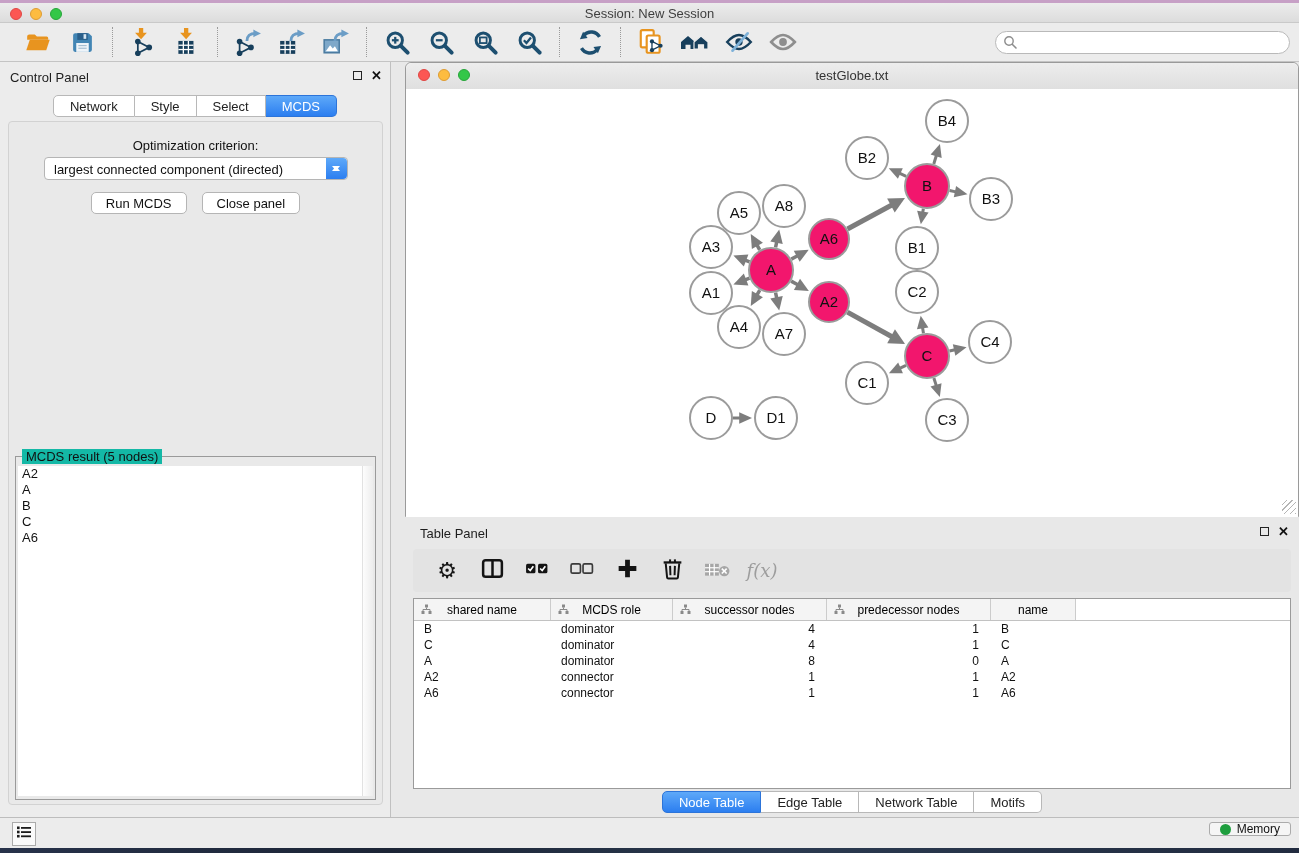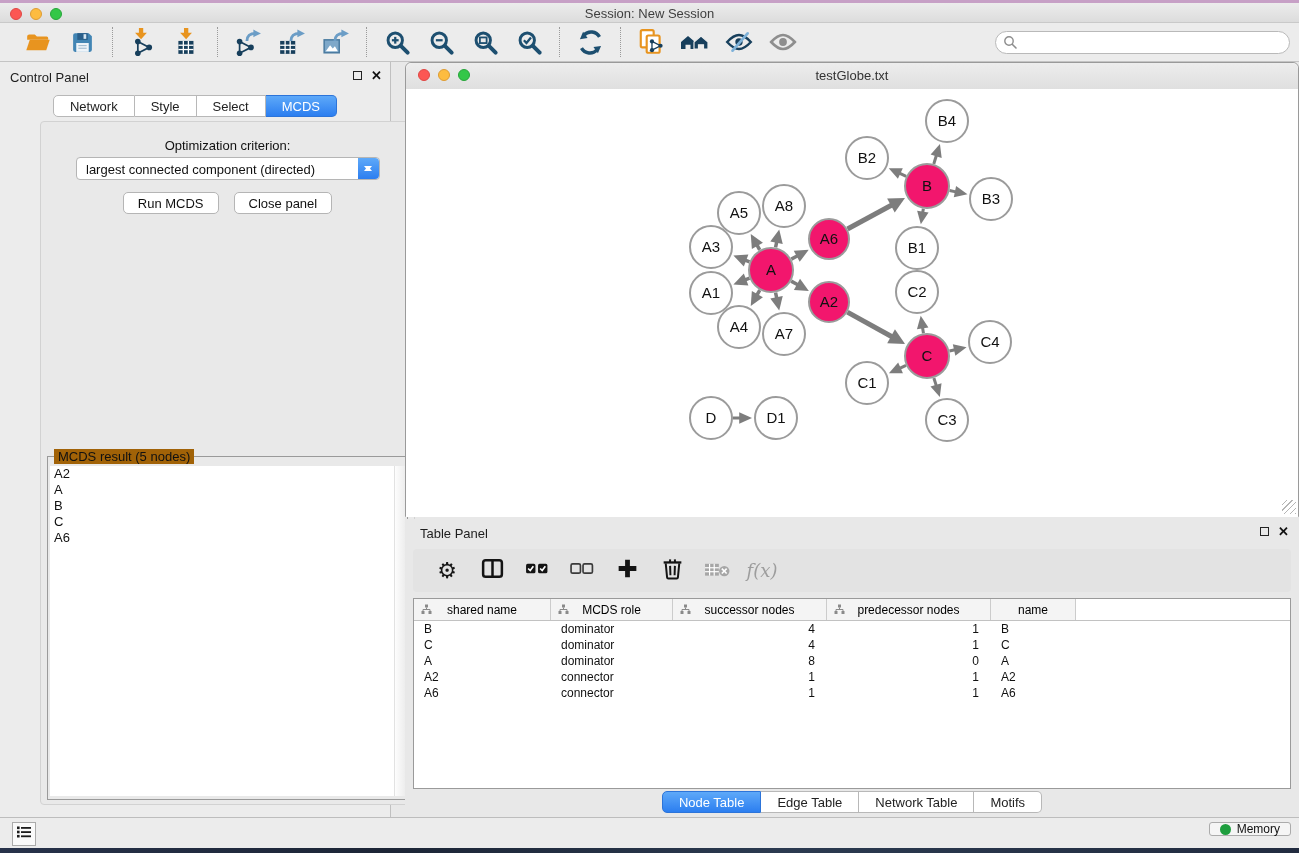--- a/index.html
+++ b/index.html
@@ -42,37 +42,37 @@
 
   .seg-tabs { display:flex; }
   .seg-tab { height:22px; padding:0 16px; background:#fff; border:1px solid #b8b8b8; border-left:none;
     font-size:13px; color:#222; display:flex; align-items:center; cursor:pointer; }
   .seg-tab:first-child { border-left:1px solid #b8b8b8; border-radius:5px 0 0 5px; }
   .seg-tab:last-child { border-radius:0 5px 5px 0; }
   .seg-tab.active { background:linear-gradient(#5ea9f9,#2c7ef0); border-color:#2c74d9; color:#fff; }
   .cp-tabs { position:absolute; left:0; right:0; top:33px; display:flex; justify-content:center; }
 
   .cp-body { position:absolute; left:8px; top:59px; width:375px; height:684px;
-    background:#e9e9e9; border:1px solid #d2d2d2; border-radius:4px;margin-left:32px; }
+    background:#e9e9e9; border:1px solid #d2d2d2; border-radius:4px; }
   .opt-label { position:absolute; left:0; right:0; top:16px; text-align:center; font-size:13px; color:#111; }
   .dropdown { position:absolute; left:35px; top:35px; width:304px; height:23px; background:#fff;
     border:1px solid #b5b5b5; border-radius:4px; cursor:pointer; }
   .dropdown .dd-text { position:absolute; left:9px; top:4px; font-size:13px; color:#111; white-space:nowrap; }
   .dd-stepper { position:absolute; right:0; top:0; width:21px; height:21px; border-radius:0 4px 4px 0;
     background:linear-gradient(#5ea9f9,#2c7ef0); }
   .dd-stepper:before { content:""; position:absolute; left:6px; top:4px; border:4.5px solid transparent;
     border-bottom:5px solid #fff; }
   .dd-stepper:after { content:""; position:absolute; left:6px; bottom:4px; border:4.5px solid transparent;
     border-top:5px solid #fff; }
   .cp-buttons { position:absolute; left:0; right:0; top:70px; display:flex; justify-content:center; gap:15px; }
   .btn { height:22px; padding:0 14px; background:#fff; border:1px solid #b5b5b5; border-radius:5px;
     font-size:13px; color:#111; display:flex; align-items:center; cursor:pointer; }
 
   .result-group { position:absolute; left:6px; top:334px; width:361px; height:344px; border:1px solid #9a9a9a; }
-  .result-label { position:absolute; left:6px; top:-8px; background:#a16207; padding:0 4px; font-size:13px; color:#111; }
+  .result-label { position:absolute; left:6px; top:-8px; background:#14b8a6; padding:0 4px; font-size:13px; color:#111; }
   .result-list { position:absolute; left:2px; top:9px; right:13px; bottom:3px; background:#fff; overflow:hidden; }
   .result-item { font-size:13px; color:#111; line-height:16px; padding-left:4px; cursor:default; }
   .result-scroll { position:absolute; right:2px; top:9px; width:11px; bottom:3px;
     background:linear-gradient(90deg,#fdfdfd,#ededed); border-left:1px solid #e2e2e2; }
 
   
   .net-window { position:absolute; left:405px; top:62px; width:894px; height:455px;
     border:1px solid #9a9a9a; border-radius:6px 6px 0 0; background:#fff; }
   .net-titlebar { position:absolute; left:0; top:0; width:100%; height:40px;
     background:linear-gradient(#ededed,#d8d8d8); border-bottom:1px solid #b5b5b5; border-radius:6px 6px 0 0; }

